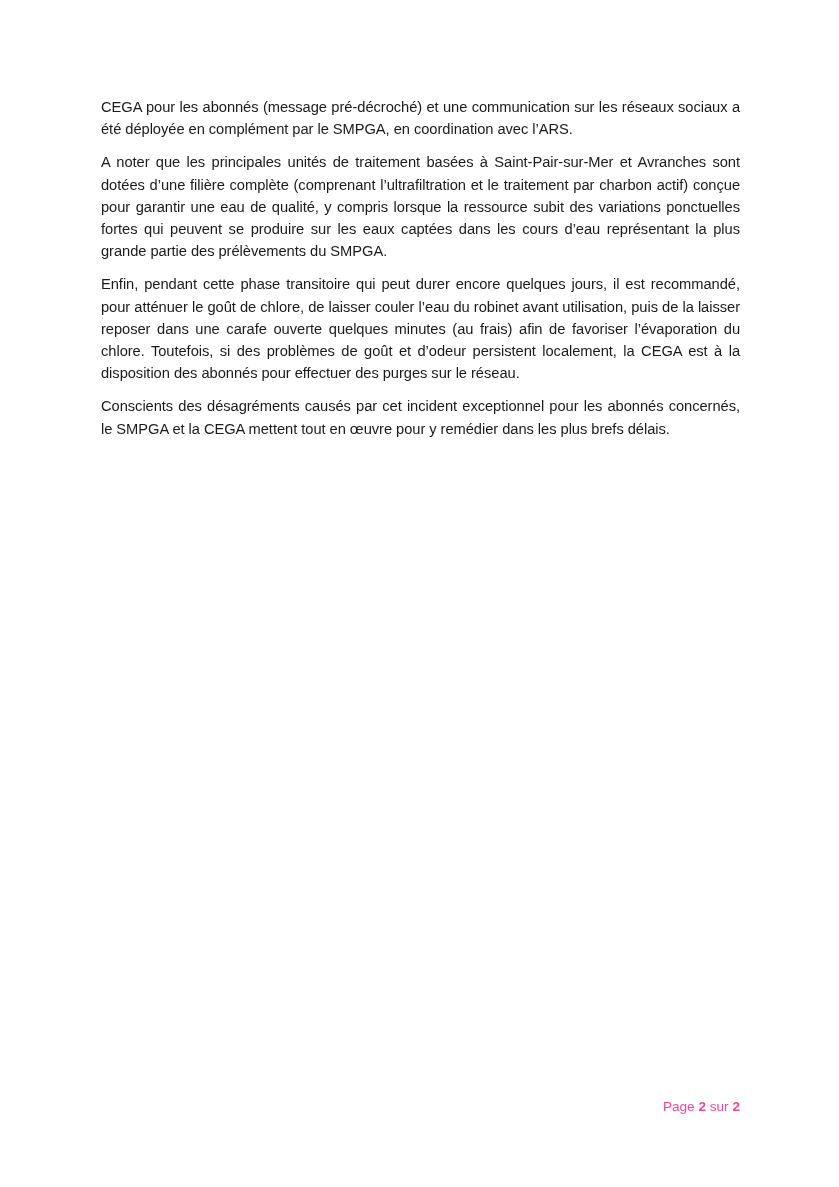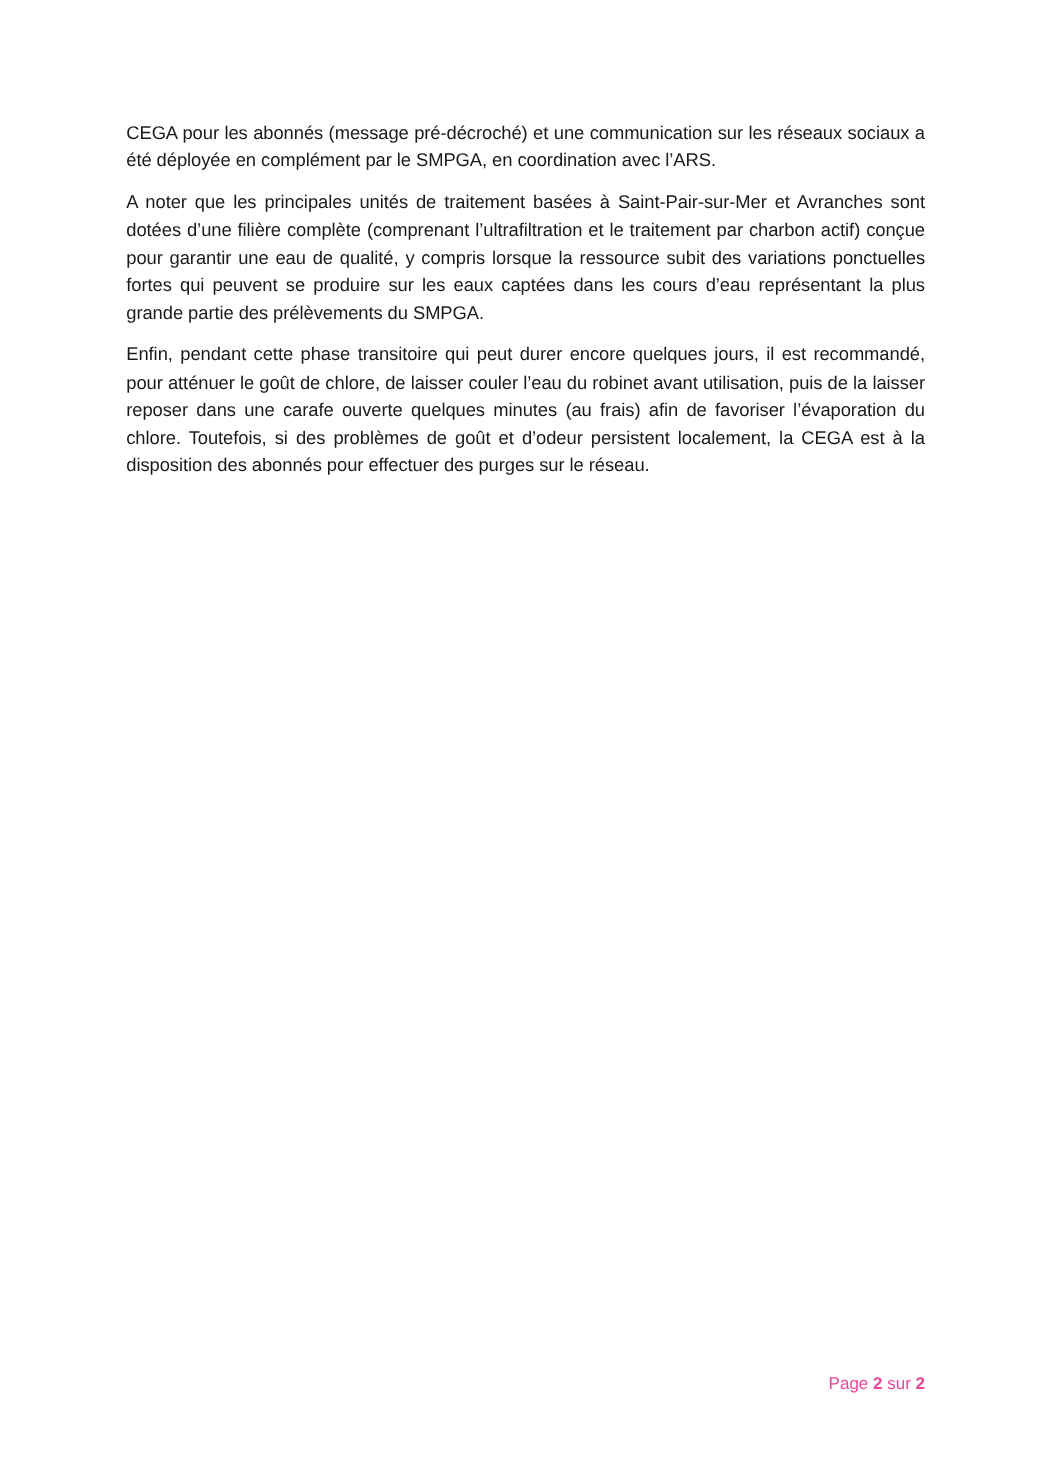--- a/index.html
+++ b/index.html
@@ -55,17 +55,18 @@
 </style>
 </head>
 <body>
 
 <div class="page">
 
   <div class="content">
     <p class="para">CEGA pour les abonnés (message pré-décroché) et une communication sur les réseaux sociaux a été déployée en complément par le SMPGA, en coordination avec l’ARS.</p>
     <p class="para">A noter que les principales unités de traitement basées à Saint-Pair-sur-Mer et Avranches sont dotées d’une filière complète (comprenant l’ultrafiltration et le traitement par charbon actif) conçue pour garantir une eau de qualité, y compris lorsque la ressource subit des variations ponctuelles fortes qui peuvent se produire sur les eaux captées dans les cours d’eau représentant la plus grande partie des prélèvements du SMPGA.</p>
     <p class="para">Enfin, pendant cette phase transitoire qui peut durer encore quelques jours, il est recommandé, pour atténuer le goût de chlore, de laisser couler l’eau du robinet avant utilisation, puis de la laisser reposer dans une carafe ouverte quelques minutes (au frais) afin de favoriser l’évaporation du chlore. Toutefois, si des problèmes de goût et d’odeur persistent localement, la CEGA est à la disposition des abonnés pour effectuer des purges sur le réseau.</p>
+    <p class="para">Conscients des désagréments causés par cet incident exceptionnel pour les abonnés concernés, le SMPGA et la CEGA mettent tout en œuvre pour y remédier dans les plus brefs délais.</p>
   </div>
 
   <div class="footer"><span>Page</span> <b>2</b> <span>sur</span> <b>2</b></div>
 
 </div>
 
 </body></html>

